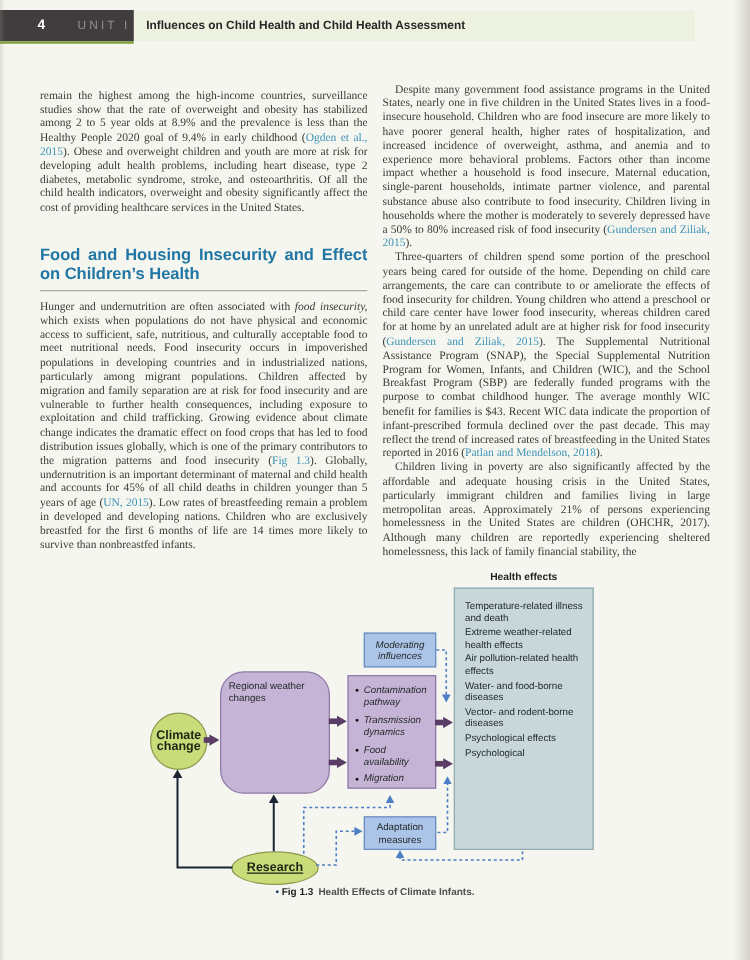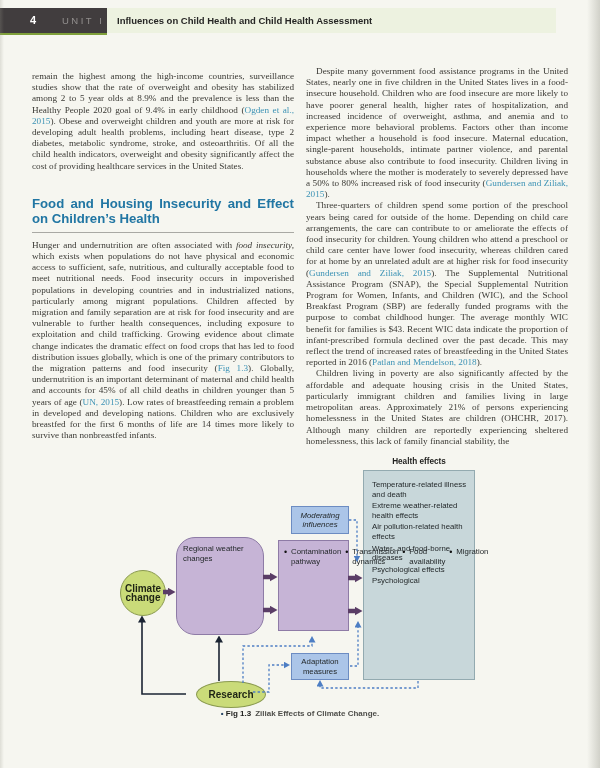--- a/index.html
+++ b/index.html
@@ -35,33 +35,33 @@
        font-size:8.2px;font-weight:bold;color:#1f1f1d;}
   .fig-he-box{position:absolute;left:363px;top:470px;width:112px;height:210px;box-sizing:border-box;
        background:#c8d7da;border:1px solid #93aab0;display:flex;flex-direction:column;gap:2px;
        padding:9px 4px 6px 8px;}
   .he-item{font-size:7.8px;line-height:9.6px;color:#23282a;}
   .fig-box{position:absolute;box-sizing:border-box;}
   .purple{background:#c6b4d6;border:1px solid #8e7ba6;}
   .blue{background:#abc5e8;border:1px solid #6c8cc2;}
   .box-regional{left:176px;top:537px;width:88px;height:98px;padding:6px 3px 4px 6px;border-radius:19px;}
   .box-title{font-size:7.8px;line-height:10px;color:#23282a;}
-  .bullets{margin-top:11px;display:flex;gap:2.5px;}
+  .bullets{margin-top:11px;display:flex;flex-direction:column;gap:2.5px;font-style:italic;}
   .box-pathway{left:278px;top:540px;width:71px;height:91px;padding:6px 2px 4px 4px;}
   .box-pathway .bullets{margin-top:0;gap:3px;}
   .fig-bullet{position:relative;padding-left:8px;font-size:7.8px;line-height:10.4px;color:#23282a;}
   .fig-bullet::before{content:"\2022";position:absolute;left:1px;top:0;font-size:9px;color:#111;}
   .box-moderating{left:291px;top:506px;width:58px;height:28px;display:flex;align-items:center;justify-content:center;
        text-align:center;font-size:7.8px;line-height:9.5px;color:#23282a;font-style:italic;}
   .box-adaptation{left:291px;top:653px;width:58px;height:27px;display:flex;align-items:center;justify-content:center;
        text-align:center;font-size:7.8px;line-height:9.5px;color:#23282a;}
   .fig-ellipse{position:absolute;background:#cadb79;border:1px solid #8a9a50;display:flex;align-items:center;
        justify-content:center;text-align:center;font-weight:bold;font-size:10px;line-height:9.5px;color:#1e2414;}
   .circle-climate{left:120px;top:570px;width:44px;height:44px;border-radius:50%;}
-  .ellipse-research{left:196px;top:681px;width:68px;height:25px;border-radius:50%;}
+  .ellipse-research{left:185px;top:681px;width:68px;height:25px;border-radius:50%;text-decoration:underline;}
   .arrows{position:absolute;left:0;top:0;pointer-events:none;}
   .fig-caption{position:absolute;left:170px;top:709px;width:260px;text-align:center;
        font-size:8px;font-weight:bold;color:#4f4f4b;}
   .seg-b{font-weight:bold;color:#1e1e1c;}
   .seg-cap-bullet{color:#1b3a5c;}
 
   
   .edge-right{position:absolute;right:0;top:0;width:13px;height:100%;
        background:linear-gradient(to right,rgba(150,150,138,0) 0%,rgba(140,140,128,0.35) 100%);}
   .edge-left{position:absolute;left:0;top:0;width:4px;height:100%;
@@ -95,20 +95,21 @@
   </div>
 
   <div class="figure">
 
     <div class="fig-he-title">Health effects</div>
     <div class="fig-he-box">
         <div class="he-item">Temperature-related illness and death</div>
         <div class="he-item">Extreme weather-related health effects</div>
         <div class="he-item">Air pollution-related health effects</div>
         <div class="he-item">Water- and food-borne diseases</div>
+        <div class="he-item">Vector- and rodent-borne diseases</div>
         <div class="he-item">Psychological effects</div>
         <div class="he-item">Psychological</div>
       </div>
 
     <div class="fig-box purple box-regional">
       <div class="box-title">Regional weather changes</div>
     </div>
 
     <div class="fig-box purple box-pathway">
       <div class="bullets">
@@ -153,18 +154,18 @@
 
       <g stroke="#4d7ec4" stroke-width="1.3" fill="none" stroke-dasharray="2.4,2.2">
         <path d="M349,520 L357,520 L357,556" marker-end="url(#arD)"></path>
         <path d="M350,666 L358,666 L358,627" marker-end="url(#arD)"></path>
         <path d="M243,683 L243,646 L312,646 L312,642" marker-end="url(#arD)"></path>
         <path d="M253,692 L269,692 L269,665 L284,665" marker-end="url(#arD)"></path>
         <path d="M418,681 L418,688 L320,688 L320,686" marker-end="url(#arD)"></path>
       </g>
     </svg>
 
-    <div class="fig-caption"><span class="seg-cap-bullet">• </span><span class="seg-b">Fig 1.3</span><span class="seg-t"> Ziliak Effects of Climate Change.</span></div>
+    <div class="fig-caption"><span class="seg-cap-bullet">• </span><span class="seg-b">Fig 1.3</span><span class="seg-t"> Health Effects of Climate Infants.</span></div>
   </div>
 
   <div class="edge edge-left"></div>
   <div class="edge edge-right"></div>
 </div>
 
 </body></html>

